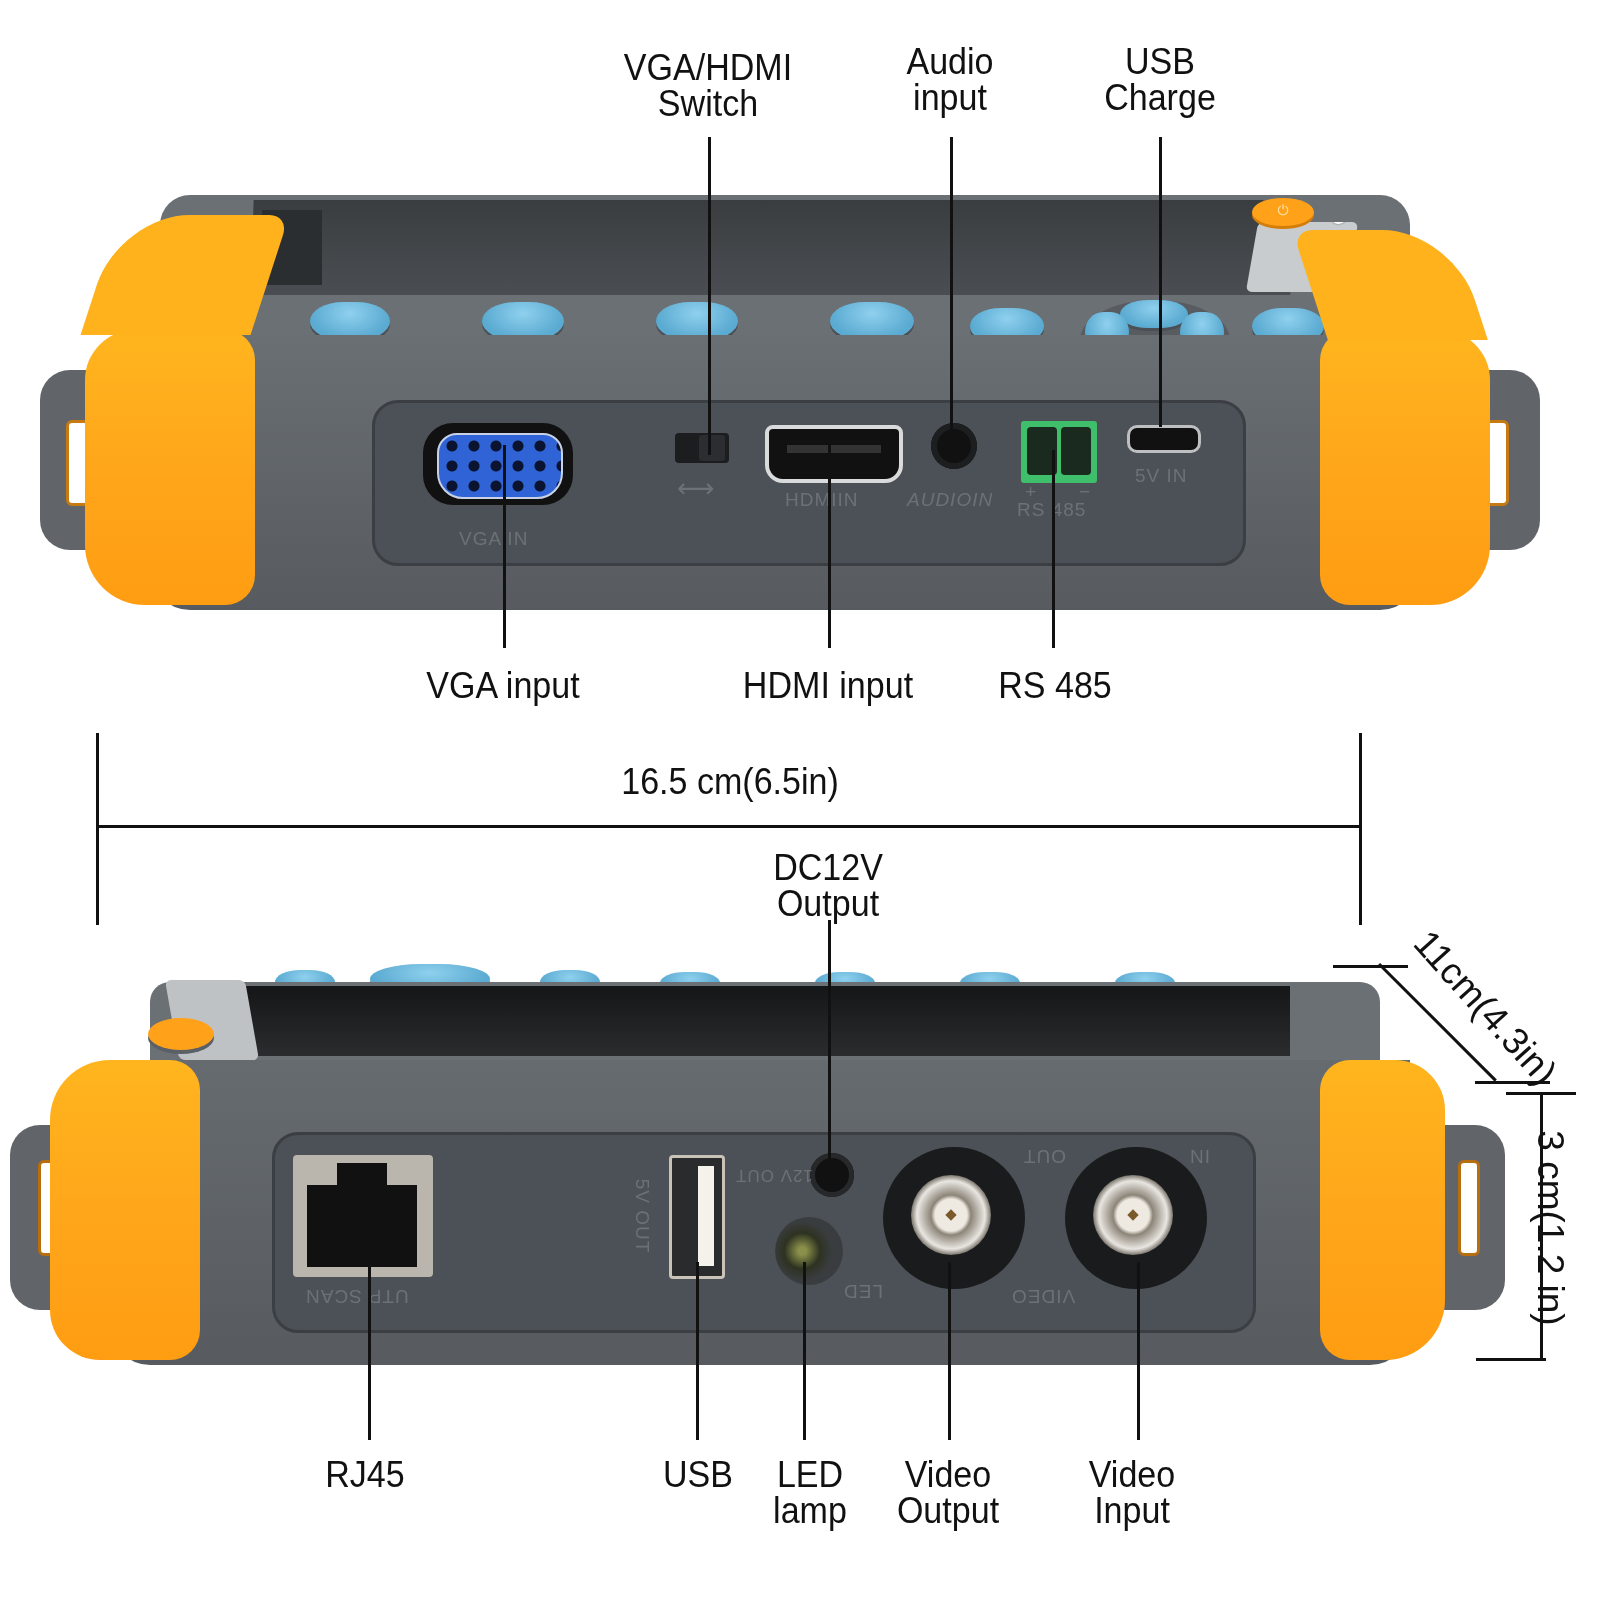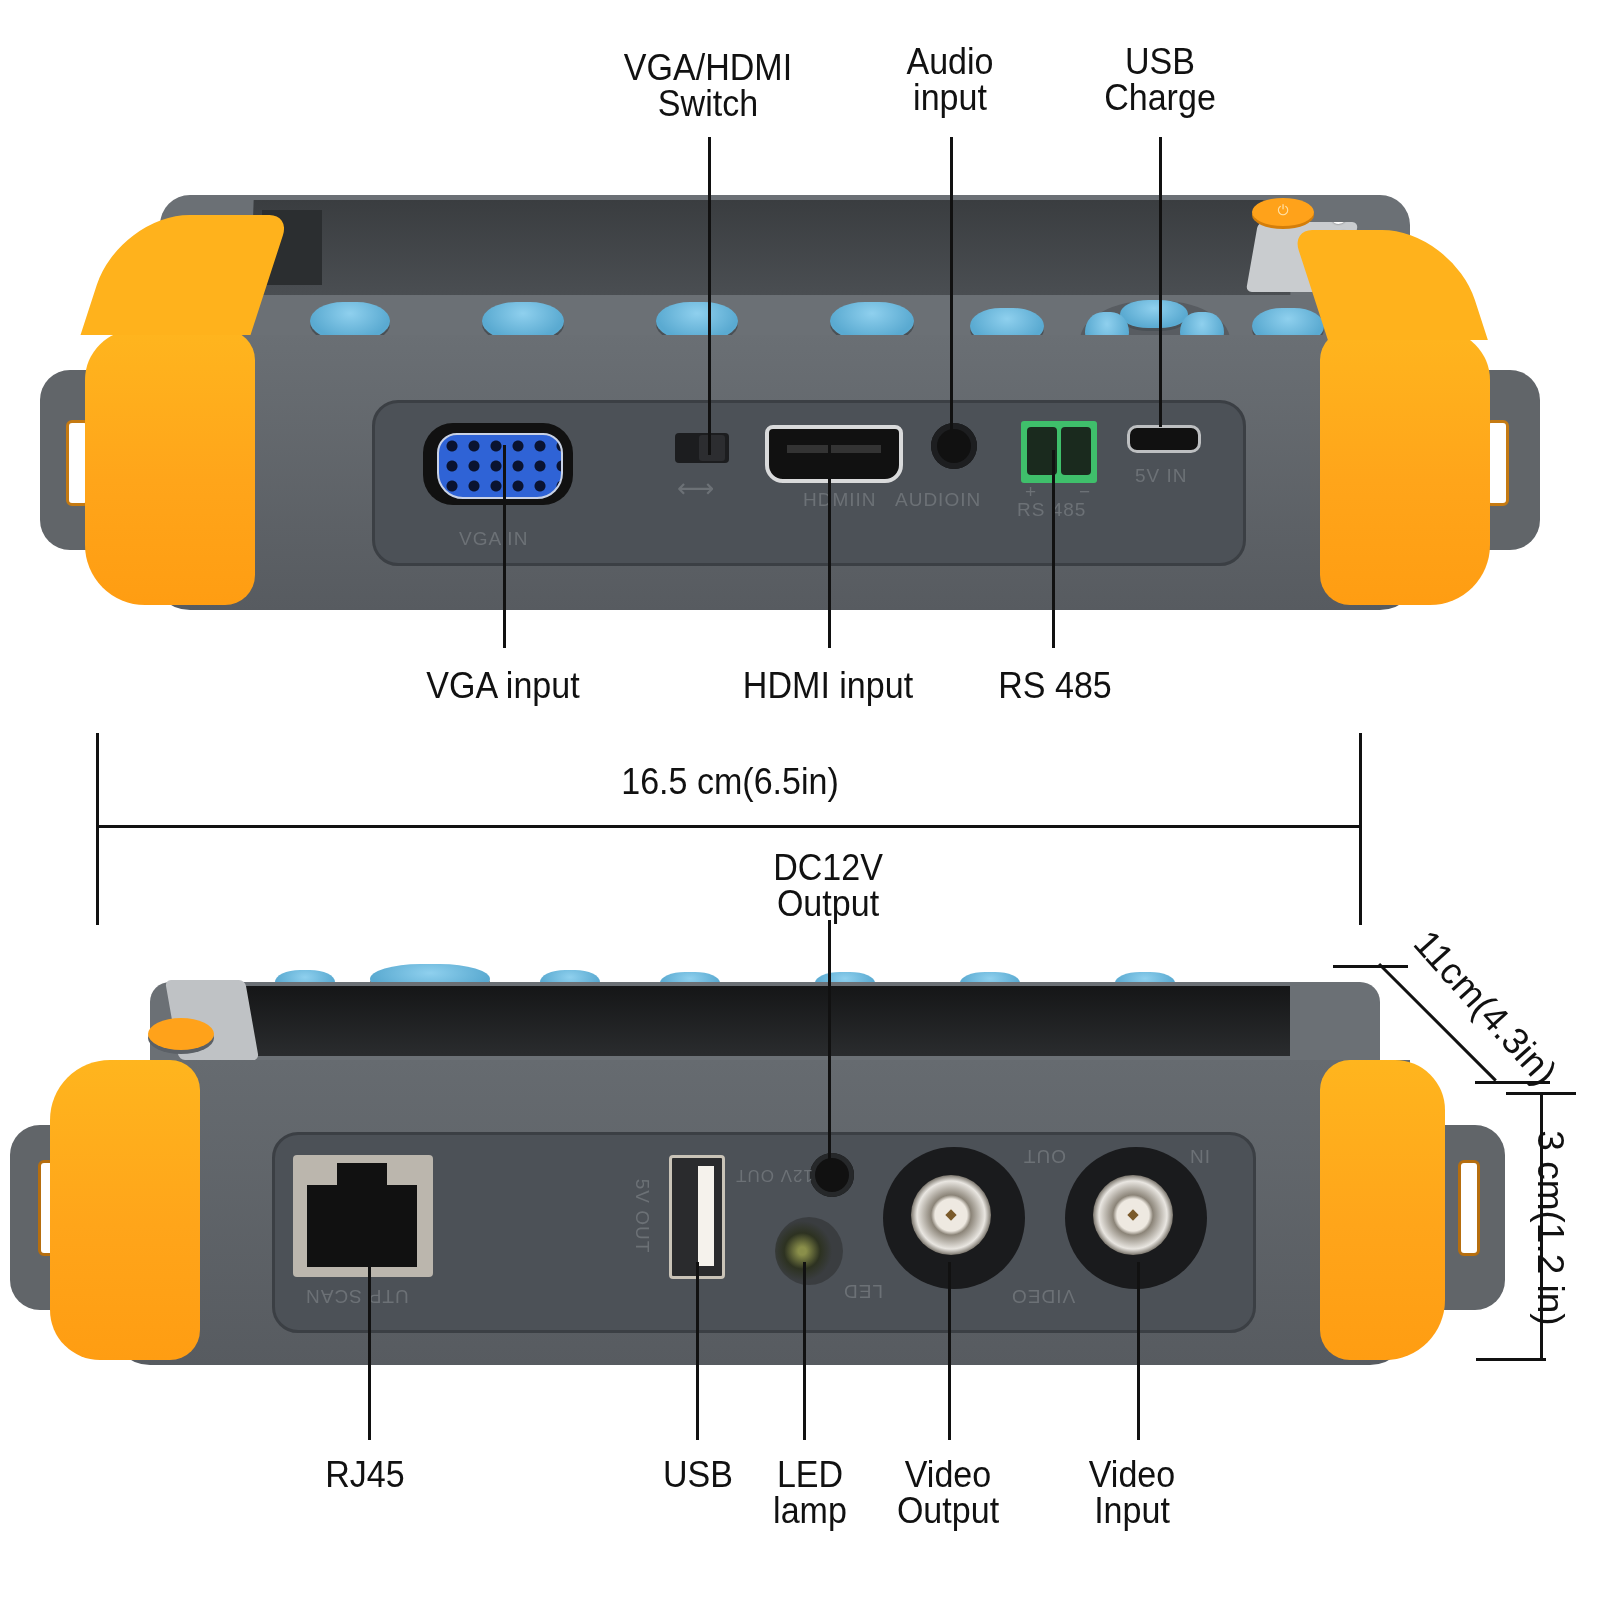--- a/index.html
+++ b/index.html
@@ -64,24 +64,24 @@
     <div class="silk" style="left:84px;top:125px;">VGA  IN</div>
 
     <div class="abs" style="left:300px;top:30px;width:54px;height:30px;background:#1c1d1f;border-radius:4px;">
       <div class="abs" style="left:24px;top:2px;width:26px;height:26px;background:#2c2d30;border-radius:3px;"></div>
     </div>
     <div class="silk" style="left:302px;top:70px;font-size:26px;">⟷</div>
 
     <div class="abs" style="left:390px;top:22px;width:130px;height:50px;background:#111;border:4px solid #d9dadb;border-radius:8px 8px 18px 18px;">
       <div class="abs" style="left:18px;top:16px;width:94px;height:8px;background:#333;"></div>
     </div>
-    <div class="silk" style="left:428px;top:86px;">HDMIIN</div>
+    <div class="silk" style="left:410px;top:86px;">HDMIIN</div>
 
     <div class="abs" style="left:556px;top:20px;width:46px;height:46px;background:#111;border-radius:50%;box-shadow:inset 0 0 0 6px #1d1e20;"></div>
-    <div class="silk" style="left:520px;top:86px;">AUDIOIN</div>
+    <div class="silk" style="left:532px;top:86px;font-style:italic;">AUDIOIN</div>
 
     <div class="abs" style="left:646px;top:18px;width:76px;height:62px;background:#3fbf6b;border-radius:3px;">
       <div class="abs" style="left:6px;top:6px;width:30px;height:48px;background:#1a2a1e;border-radius:4px;"></div>
       <div class="abs" style="left:40px;top:6px;width:30px;height:48px;background:#1a2a1e;border-radius:4px;"></div>
     </div>
     <div class="silk" style="left:650px;top:78px;">+</div>
     <div class="silk" style="left:704px;top:78px;">−</div>
     <div class="silk" style="left:642px;top:96px;">RS 485</div>
 
     <div class="abs" style="left:752px;top:22px;width:68px;height:22px;background:#111;border:3px solid #bdbfc1;border-radius:10px;"></div>

